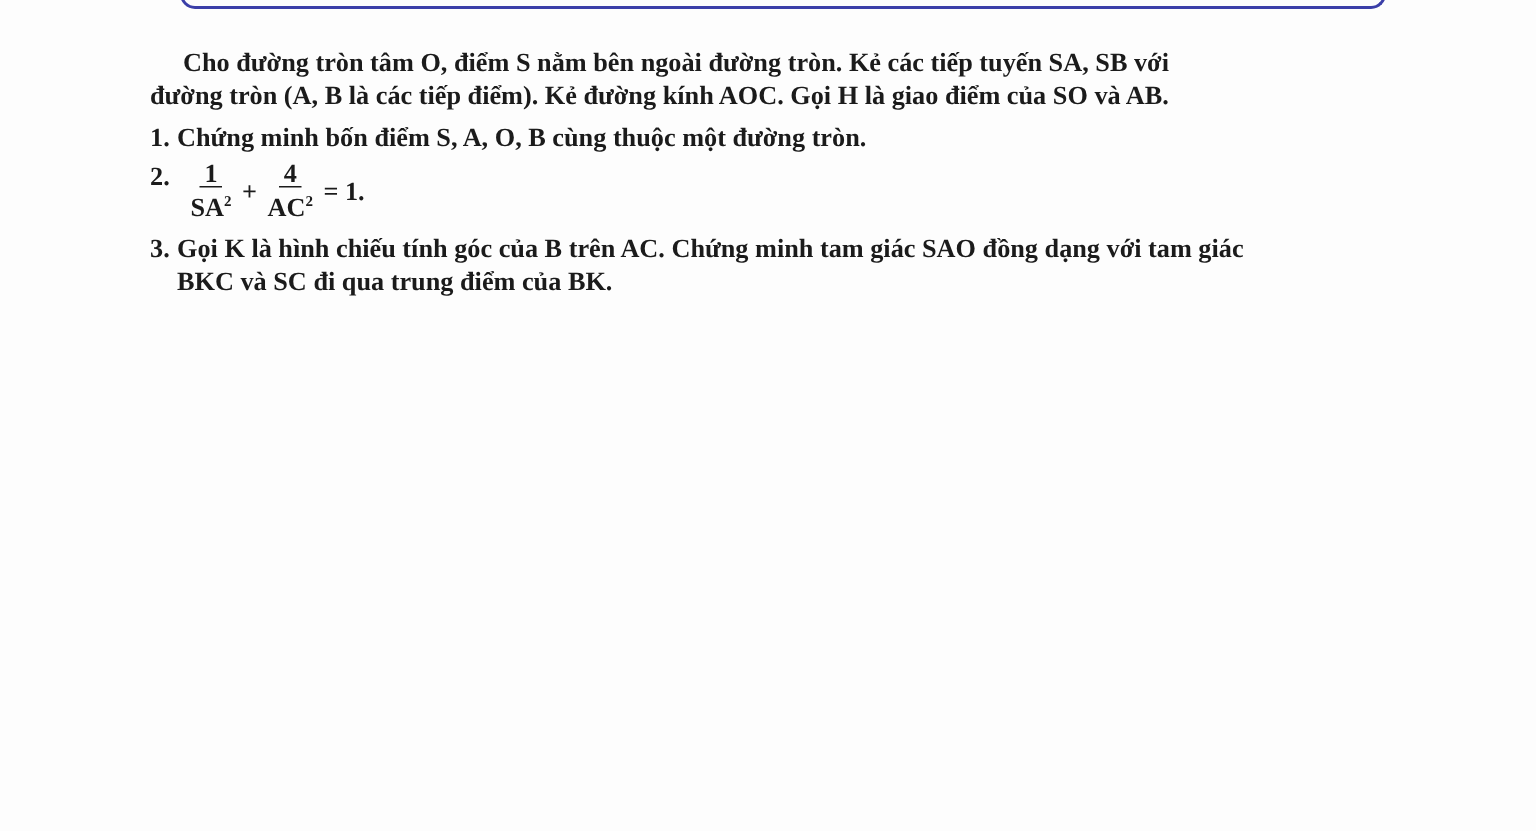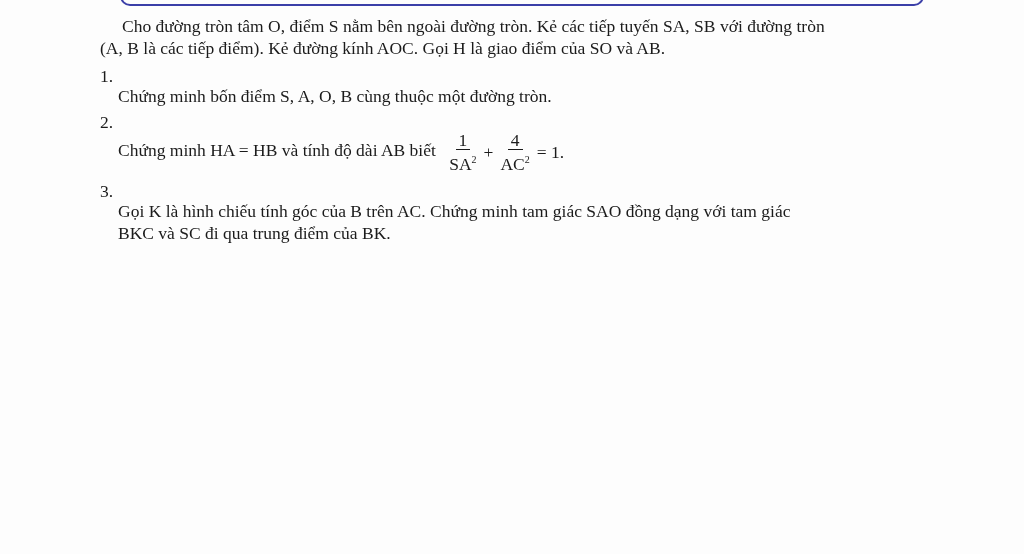--- a/index.html
+++ b/index.html
@@ -1,26 +1,26 @@
 <!DOCTYPE html>
 <html><head>
 <meta charset="utf-8">
 <style>
   html, body { margin:0; padding:0; }
   body { width:1024px; height:554px; background:#fdfdfd; position:relative; overflow:hidden;
          font-family:"Liberation Serif", "DejaVu Serif", serif; color:#1b1b1b; }
   .top-border { position:absolute; left:120px; top:-8px; width:800px; height:12px;
                 border-bottom:2px solid #3b3fa8; border-left:2px solid #3b3fa8; border-right:2px solid #3b3fa8;
                 border-radius:0 0 10px 10px; }
-  .doc { position:absolute; left:100px; top:15px; width:730px; font-size:17.5px; line-height:22px; }
+  .doc { position:absolute; left:100px; top:30px; width:730px; font-size:17.5px; line-height:22px;font-weight:bold; }
   .p { margin:0; }
   .indent { text-indent:22px; }
   .item { display:flex; margin-top:6px; }
   .item .num { width:18px; flex:none; }
-  .item .body { flex:1;margin-top:20px; }
+  .item .body { flex:1; }
   .math { display:inline-flex; align-items:center; vertical-align:middle; margin-left:4px; }
   .frac { display:inline-flex; flex-direction:column; align-items:center; margin:0 2px; }
   .frac .n { padding:0 3px; line-height:18px; border-bottom:1px solid #1b1b1b; }
   .frac .d { padding:0 3px; line-height:20px; }
   sup { font-size:10px; }
   .op { margin:0 2px; }
   .item2 { margin-top:4px; }
 </style>
 </head>
 <body>
@@ -31,21 +31,20 @@
   <p class="p indent">Cho đường tròn tâm O, điểm S nằm bên ngoài đường tròn. Kẻ các tiếp tuyến SA, SB với đường tròn (A, B là các tiếp điểm). Kẻ đường kính AOC. Gọi H là giao điểm của SO và AB.</p>
 
   <div class="item">
     <span class="num">1.</span>
     <span class="body">Chứng minh bốn điểm S, A, O, B cùng thuộc một đường tròn.</span>
   </div>
 
   <div class="item item2">
     <span class="num">2.</span>
     <span class="body">
-      <span>Chứng minh HA = HB và tính độ dài AB biết</span>
       <span class="math">
         <span class="frac">
           <span class="n">1</span>
           <span class="d"><span>SA</span><sup>2</sup></span>
         </span>
         <span class="op">+</span>
         <span class="frac">
           <span class="n">4</span>
           <span class="d"><span>AC</span><sup>2</sup></span>
         </span>

